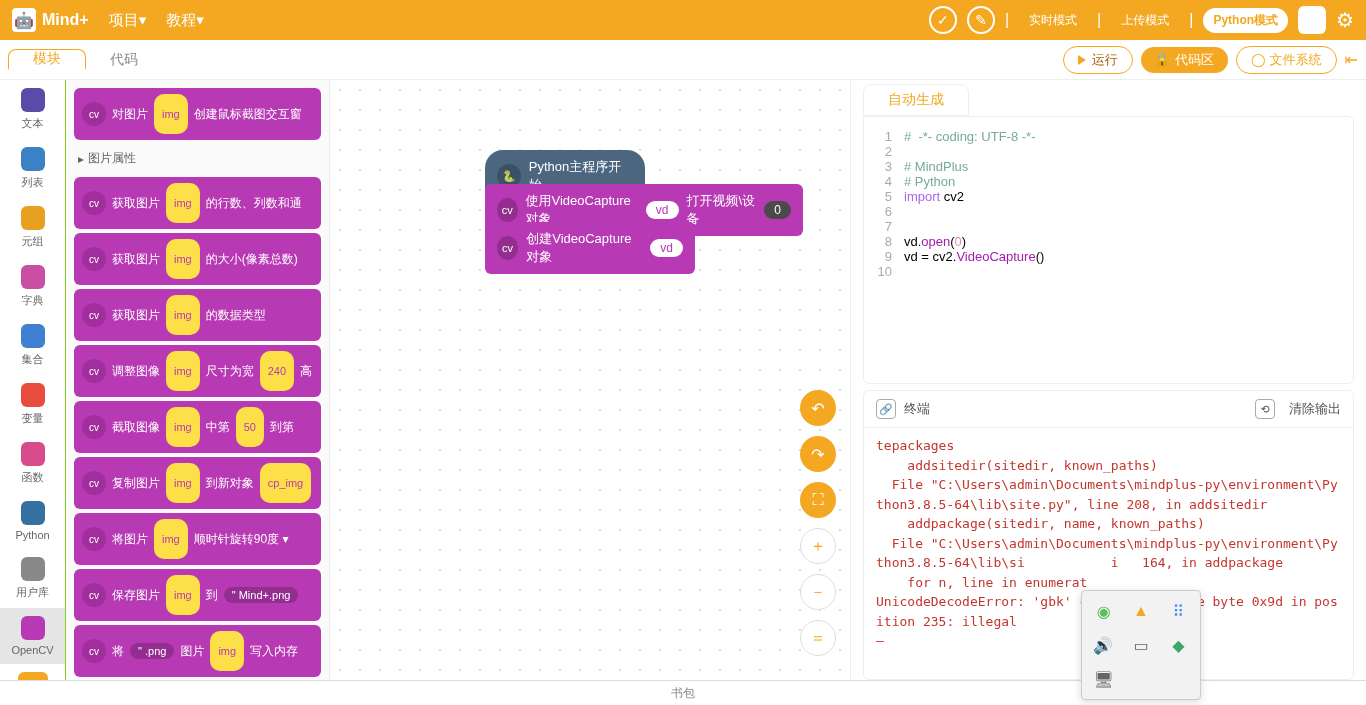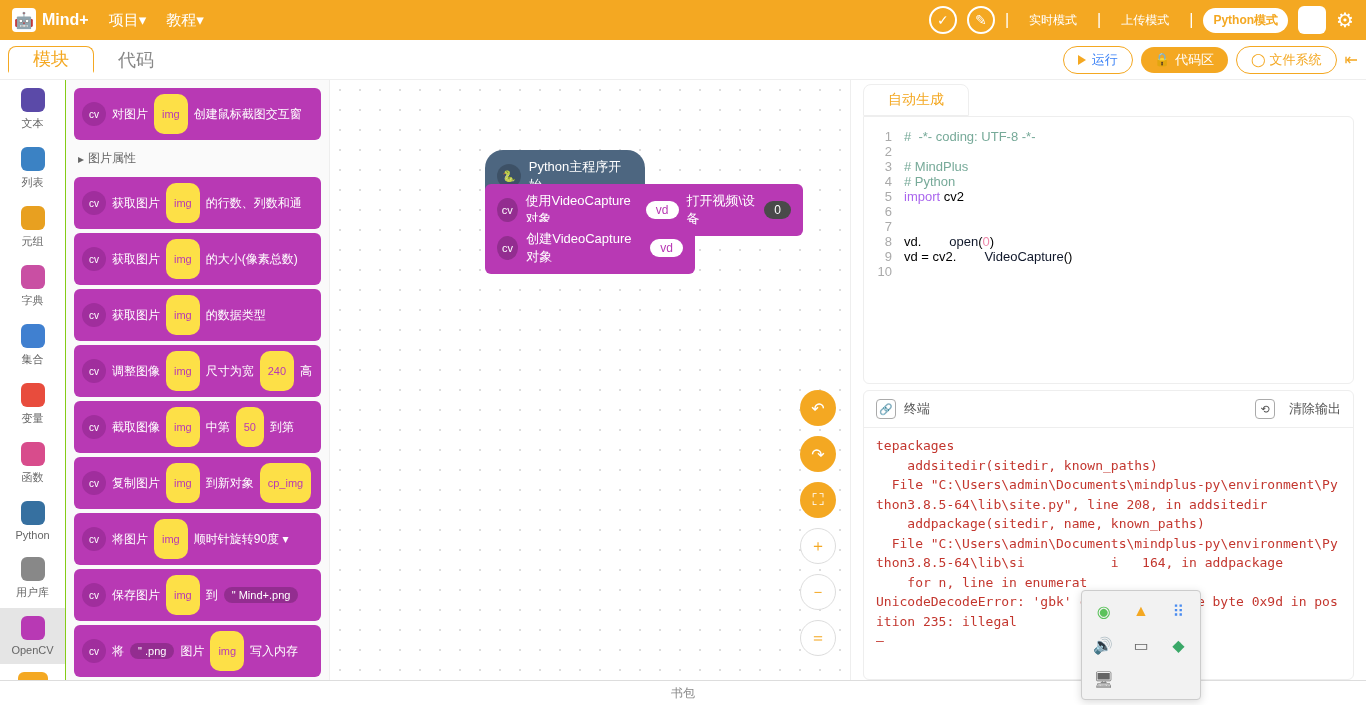--- a/index.html
+++ b/index.html
@@ -12,24 +12,24 @@
 .header-right { margin-left: auto; display: flex; align-items: center; gap: 10px; }
 .hdr-icon { width: 28px; height: 28px; border: 2px solid #fff; border-radius: 50%; display: flex; align-items: center; justify-content: center; font-size: 14px; cursor: pointer; }
 .mode-btn { padding: 4px 10px; border-radius: 14px; font-size: 12px; cursor: pointer; }
 .mode-realtime { color: #fff; }
 .mode-upload { color: #fff; }
 .mode-python { background: #fff; color: #f4a822; font-weight: bold; }
 .robot-icon { width: 28px; height: 28px; background: #fff; border-radius: 6px; cursor: pointer; }
 .gear-icon { color: #fff; font-size: 20px; cursor: pointer; }
 
 .tab-row { height: 40px; display: flex; align-items: center; border-bottom: 1px solid #eee; padding: 0 8px; }
-.tab { padding: 0 24px; font-size: 18px; color: #888; cursor: pointer; border-radius: 8px 8px 0 0; }
+.tab { padding: 0 24px; font-size: 14px; color: #888; cursor: pointer; border-radius: 8px 8px 0 0; }
 .tab.active { color: #f4a822; border: 1px solid #f4a822; border-bottom: 2px solid #fff; background: #fff; }
 .tab-right { margin-left: auto; display: flex; gap: 8px; align-items: center; }
-.run-btn { display: flex; align-items: center; gap: 6px; border: 1.5px solid #f4a822; color: #3b82f6; padding: 4px 14px; border-radius: 16px; font-size: 13px; cursor: pointer; }
+.run-btn { display: flex; align-items: center; gap: 6px; border: 1.5px solid #f4a822; color: #a16207; padding: 4px 14px; border-radius: 16px; font-size: 13px; cursor: pointer; }
 .run-btn .play { width: 0; height: 0; border-left: 8px solid #f4a822; border-top: 5px solid transparent; border-bottom: 5px solid transparent; }
 .code-area-btn { background: #f4a822; color: #fff; padding: 4px 14px; border-radius: 16px; font-size: 13px; cursor: pointer; display: flex; align-items: center; gap: 4px; }
 .file-sys-btn { border: 1.5px solid #f4a822; color: #f4a822; padding: 4px 14px; border-radius: 16px; font-size: 13px; cursor: pointer; display: flex; align-items: center; gap: 4px; }
 
 .main { display: flex; height: 600px; }
 .cat-sidebar { width: 66px; border-right: 1px solid #84cc16; overflow: hidden; }
 .cat-item { display: flex; flex-direction: column; align-items: center; padding: 8px 0; font-size: 11px; color: #666; cursor: pointer; }
 .cat-item.active { background: #e5e5e5; }
 .cat-dot { width: 24px; height: 24px; border-radius: 6px; margin-bottom: 4px; display: flex; align-items: center; justify-content: center; font-size: 14px; color: #fff; }
 .cat-ext { width: 30px; height: 30px; background: #f4a822; border-radius: 6px; margin: 8px auto; display: flex; align-items: center; justify-content: center; color: #fff; cursor: pointer; }
@@ -55,21 +55,21 @@
 
 .right-panel { width: 516px; border-left: 1px solid #eee; display: flex; flex-direction: column; }
 .code-tabs { display: flex; padding: 4px 12px 0; }
 .code-tab { padding: 6px 24px; font-size: 14px; color: #f4a822; border: 1px solid #eee; border-radius: 8px 8px 0 0; cursor: pointer; background: #fff; }
 .code-view { flex: 1; overflow: auto; font-family: Consolas, monospace; font-size: 13px; padding: 12px 0; border: 1px solid #eee; margin: 0 12px; border-radius: 0 6px 6px 6px; }
 .code-line { display: flex; }
 .gutter { width: 40px; text-align: right; padding-right: 12px; color: #aaa; user-select: none; }
 .code-txt { flex: 1; white-space: pre; }
 .c-comment { color: #7a9; }
 .c-kw { color: #a6e; }
-.c-fn { color: #0f172a; margin-left: 28px; }
+.c-fn { color: #a21caf; }
 .c-num { color: #e8a; }
 
 .terminal-panel { height: 290px; border-top: 1px solid #eee; margin: 6px 12px 0; border: 1px solid #eee; border-radius: 6px; display: flex; flex-direction: column; }
 .term-header { display: flex; align-items: center; padding: 8px 12px; border-bottom: 1px solid #eee; font-size: 13px; color: #555; }
 .term-header .ti { width: 20px; height: 20px; border: 1px solid #aaa; border-radius: 4px; margin-right: 8px; display: flex; align-items: center; justify-content: center; font-size: 11px; }
 .term-clear { margin-left: auto; display: flex; align-items: center; gap: 6px; cursor: pointer; color: #555; }
 .term-body { flex: 1; overflow: auto; font-family: Consolas, monospace; font-size: 13px; color: #c3362e; padding: 8px 12px; line-height: 1.5; white-space: pre-wrap; word-break: break-all; }
 
 .backpack { height: 25px; border-top: 1px solid #ddd; display: flex; align-items: center; justify-content: center; font-size: 12px; color: #888; cursor: pointer; }
 

